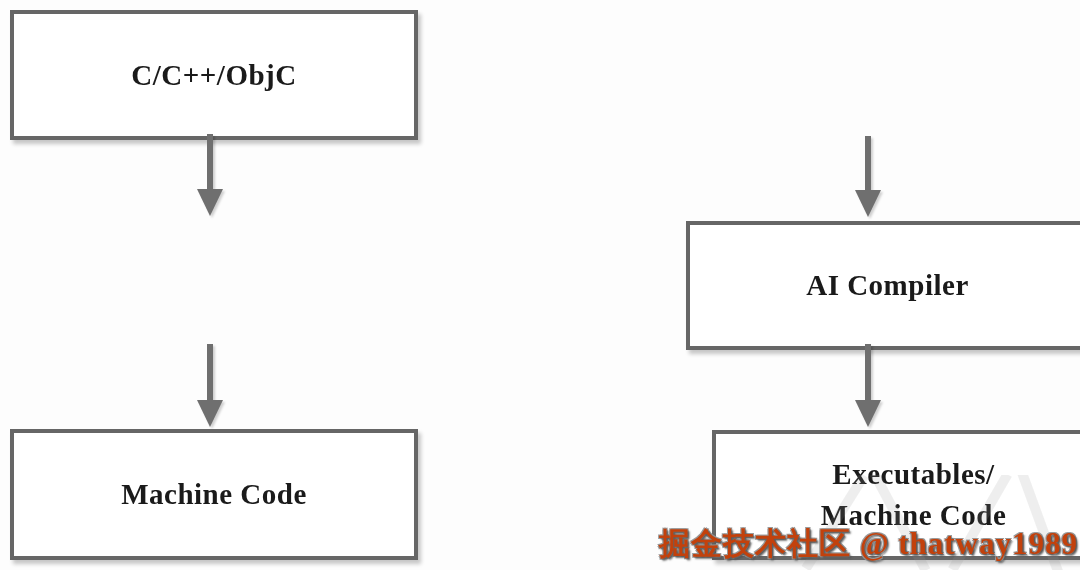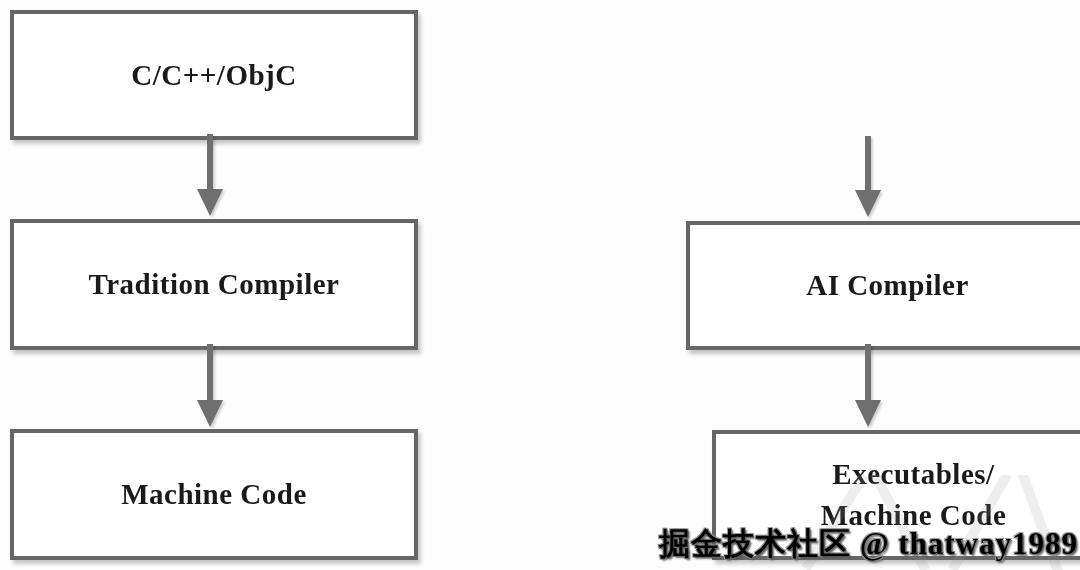--- a/index.html
+++ b/index.html
@@ -89,21 +89,21 @@
   .bg-artifact .s3 { left: 215px; transform: rotate(30deg); }
   .bg-artifact .s4 { left: 275px; transform: rotate(-20deg); }
 
   .watermark {
     position: absolute;
     right: 2px;
     bottom: 5px;
     font-size: 31px;
     font-weight: bold;
     letter-spacing: 1px;
-    color: #000000;
+    color: #c2410c;
     text-shadow:
       2px 2px 2px rgba(80,80,80,0.85),
       -1px -1px 0 #9a9a9a,
       1px -1px 0 #9a9a9a,
       -1px 1px 0 #9a9a9a,
       1px 1px 0 #9a9a9a;
     white-space: nowrap;
   }
 </style>
 </head>
@@ -111,21 +111,20 @@
 
 <div class="canvas">
 
   <div class="node l1">C/C++/ObjC</div>
 
   <div class="arrow al1">
     <div class="arrow-line"></div>
     <div class="arrow-head"></div>
   </div>
 
-  <div class="node l2">Tradition Compiler</div>
 
   <div class="arrow al2">
     <div class="arrow-line"></div>
     <div class="arrow-head"></div>
   </div>
 
   <div class="node l3">Machine Code</div>
 
 
   <div class="arrow ar1">

